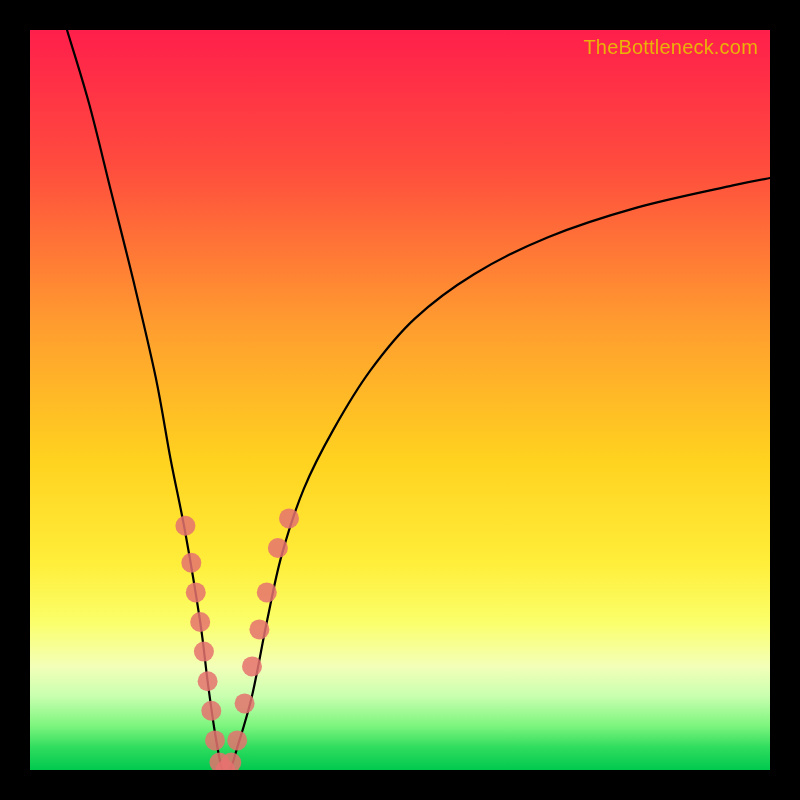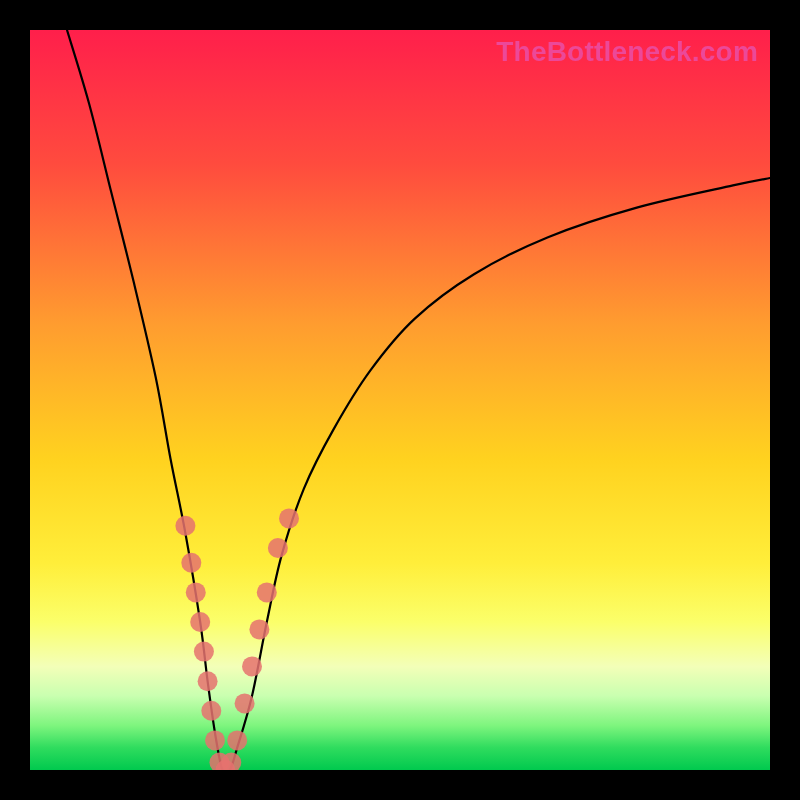--- a/index.html
+++ b/index.html
@@ -25,23 +25,23 @@
     overflow: hidden;
   }
   .gradient-bg {
     position: absolute;
     inset: 0;
   }
   .watermark {
     position: absolute;
     top: 6px;
     right: 12px;
-    font-size: 28px;
-    font-weight: 700;
-    color: #ec4899;
+    font-size: 20px;
+    font-weight: 400;
+    color: #eab308;
     letter-spacing: 0.2px;
     user-select: none;
   }
   svg.curve {
     position: absolute;
     inset: 0;
     width: 100%;
     height: 100%;
   }
 </style>

